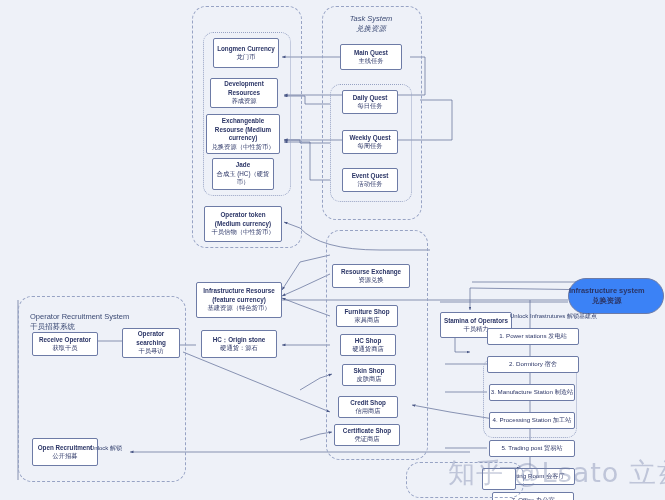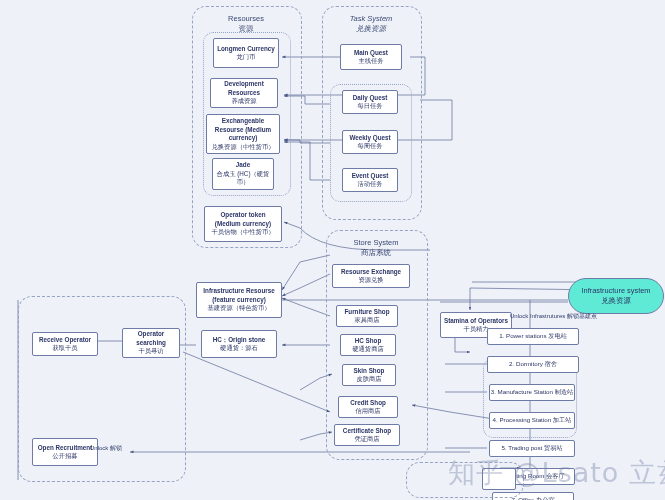--- a/index.html
+++ b/index.html
@@ -43,28 +43,28 @@
     line-height:1.35;
     color:#2b3566;
     padding:1px 2px;
     box-sizing:border-box;
   }
   .node .en{font-weight:bold;display:block;}
   .node .cn{display:block;}
 
   .capsule{
     position:absolute;
-    background:#5eead4;
+    background:#3b82f6;
     border:1px solid #6d7ba6;
     border-radius:40px;
-    display:flex;align-items:center;justify-content:center;
+    display:flex;align-items:center;justify-content:flex-start;
     text-align:center;
     font-size:7.4px;
     line-height:1.4;
-    font-weight:normal;
+    font-weight:bold;
     color:#2b3566;
   }
   .edge-label{
     position:absolute;
     font-size:6px;
     color:#33406e;
     white-space:nowrap;
     background:transparent;
   }
   .infra-row{
@@ -158,24 +158,20 @@
       <path d="M445,392 L487,392"></path>
       <path d="M445,448 L487,448"></path>
       <path d="M200,300 L200,300"></path>
       <path d="M18,300 L18,480"></path>
       <path d="M472,282 L608,282"></path>
       <path d="M440,302 L568,302"></path>
     </g>
   </svg>
 
   <div class="group" style="left:192px;top:6px;width:108px;height:240px;"></div>
-  <div class="group-title" style="left:192px;top:14px;width:108px;">
-    <span>Resourses</span><br>
-    <span>资源</span>
-  </div>
   <div class="group tight" style="left:203px;top:32px;width:86px;height:162px;border-style:dotted;"></div>
 
   <div class="node" style="left:213px;top:38px;width:66px;height:30px;">
     <span>
       <span class="en">Longmen Currency</span>
       <span class="cn">龙门币</span>
     </span>
   </div>
 
   <div class="node" style="left:210px;top:78px;width:68px;height:30px;">
@@ -247,24 +243,20 @@
     </span>
   </div>
   <div class="node" style="left:201px;top:330px;width:76px;height:28px;">
     <span>
       <span class="en">HC：Origin stone</span>
       <span class="cn">硬通货：源石</span>
     </span>
   </div>
 
   <div class="group" style="left:326px;top:230px;width:100px;height:228px;border-style:dashed;"></div>
-  <div class="group-title" style="left:326px;top:238px;width:100px;">
-    <span>Store System</span><br>
-    <span>商店系统</span>
-  </div>
 
   <div class="node" style="left:332px;top:264px;width:78px;height:24px;">
     <span>
       <span class="en">Resourse Exchange</span>
       <span class="cn">资源兑换</span>
     </span>
   </div>
   <div class="node" style="left:336px;top:305px;width:62px;height:22px;">
     <span>
       <span class="en">Furniture Shop</span>
@@ -290,20 +282,24 @@
     </span>
   </div>
   <div class="node" style="left:334px;top:424px;width:66px;height:22px;">
     <span>
       <span class="en">Certificate Shop</span>
       <span class="cn">凭证商店</span>
     </span>
   </div>
 
   <div class="group" style="left:18px;top:296px;width:166px;height:184px;"></div>
+  <div class="group-title" style="left:30px;top:312px;width:150px;text-align:left;">
+    <span>Operator Recruitment System</span><br>
+    <span>干员招募系统</span>
+  </div>
 
   <div class="node" style="left:32px;top:332px;width:66px;height:24px;">
     <span>
       <span class="en">Receive Operator</span>
       <span class="cn">获取干员</span>
     </span>
   </div>
   <div class="node" style="left:122px;top:328px;width:58px;height:30px;">
     <span>
       <span class="en">Operator searching</span>

